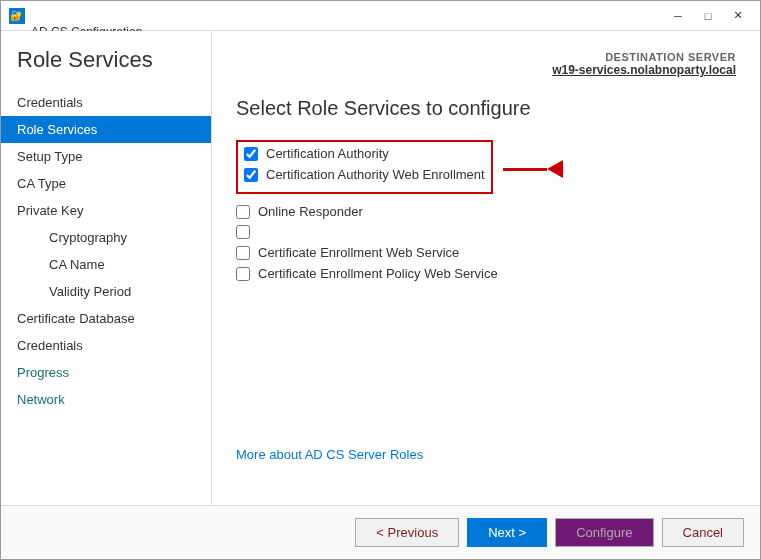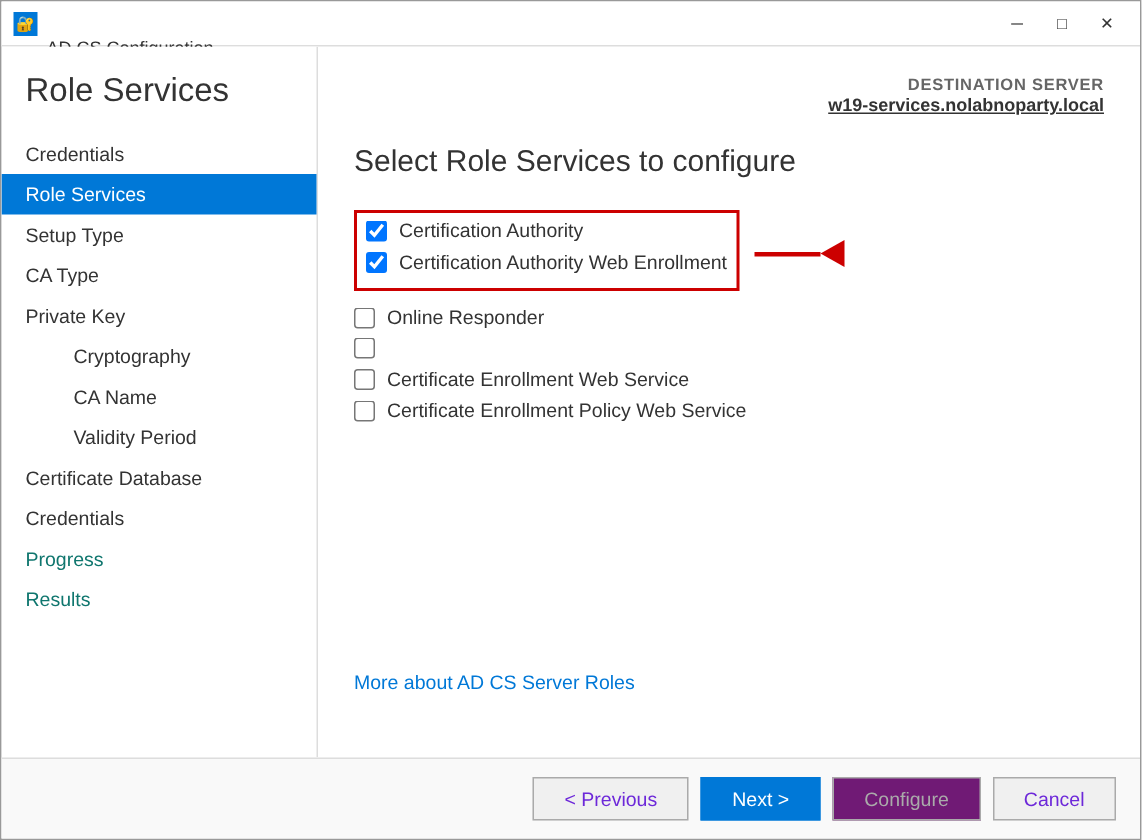--- a/index.html
+++ b/index.html
@@ -198,21 +198,21 @@
       display: flex;
       gap: 8px;
     }
     
     .btn {
       padding: 6px 20px;
       font-size: 13px;
       border: 1px solid #aaa;
       background: #f0f0f0;
       cursor: pointer;
-      color: #6d28d9;
+      color: #7f1d1d;
       min-width: 80px;
     }
     
     .btn.primary {
       background: #0078d7;
       color: white;
       border-color: #0078d7;
     }
     
     .btn.disabled {
@@ -247,21 +247,21 @@
       <div class="sidebar-item active">Role Services</div>
       <div class="sidebar-item">Setup Type</div>
       <div class="sidebar-item">CA Type</div>
       <div class="sidebar-item">Private Key</div>
       <div class="sidebar-item indent">Cryptography</div>
       <div class="sidebar-item indent">CA Name</div>
       <div class="sidebar-item indent">Validity Period</div>
       <div class="sidebar-item">Certificate Database</div>
       <div class="sidebar-item">Credentials</div>
       <div class="sidebar-item disabled">Progress</div>
-      <div class="sidebar-item disabled">Results</div>
+      <div class="sidebar-item disabled">Network</div>
     </div>
 
     <div class="main-content">
       <div class="destination-server">
         <span class="destination-label">DESTINATION SERVER</span>
         <span class="destination-value">w19-services.nolabnoparty.local</span>
       </div>
 
       <div class="page-title">Select Role Services to configure</div>
 

